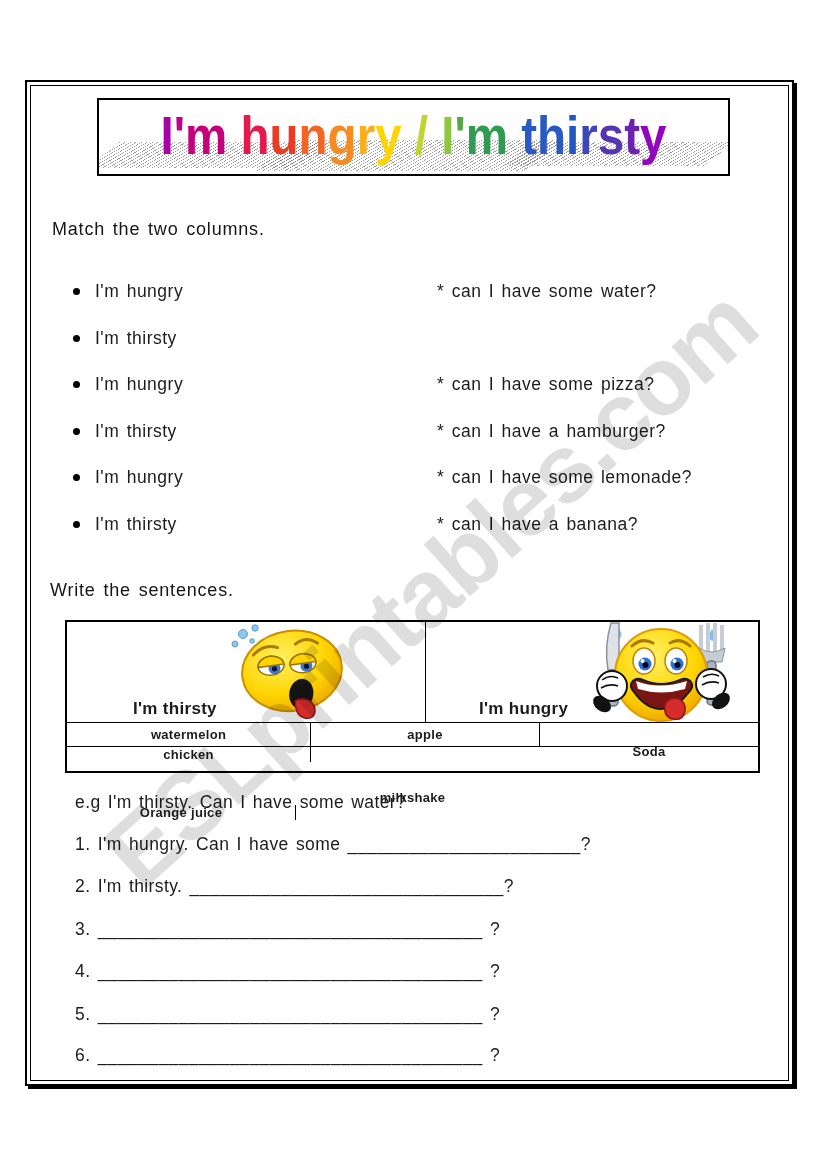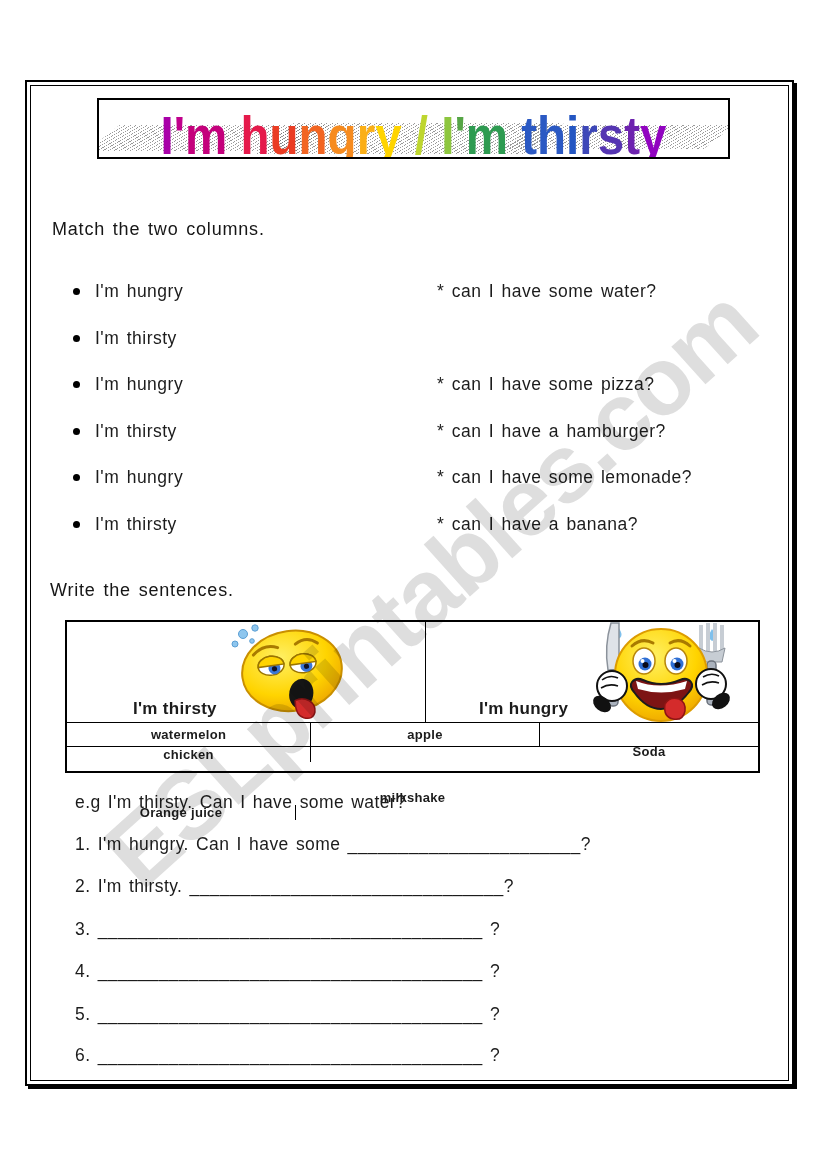--- a/index.html
+++ b/index.html
@@ -6,21 +6,21 @@
   html,body { width:821px; height:1169px; background:#ffffff; position:relative;
               font-family:"Liberation Sans", sans-serif; color:#1c1c1c; overflow:hidden; }
 
   
   .sheet { position:absolute; left:25px; top:80px; width:769px; height:1006px;
            border:2px solid #000; box-shadow:3px 3px 0 #000; background:#fff; }
   .sheet-inner { position:absolute; left:3px; top:3px; right:3px; bottom:3px;
                  border:1px solid #000; pointer-events:none; }
 
   
-  .banner { position:absolute; left:97px; top:98px; width:633px; height:61px;
+  .banner { position:absolute; left:97px; top:98px; width:633px; height:78px;
             border:2px solid #000; background:#fff; overflow:hidden; }
   .banner-text { position:absolute; left:0; right:0; top:4px; text-align:center;
                  font-size:54px; font-weight:bold; white-space:nowrap;
                  transform:scaleX(0.88); transform-origin:50% 50%;
                  font-family:"Liberation Sans", sans-serif; z-index:2; }
   .banner-text span { display:inline-block; }
   .banner-text span.sp { width:15px; }
   .hatch { position:absolute; z-index:1; opacity:.75;
            background:repeating-linear-gradient(115deg, rgba(105,105,105,.9) 0 1px, transparent 1px 5px); }
   .hatch.h1 { left:4px;  bottom:6px;  width:210px; height:26px; transform:skewX(-52deg); }

